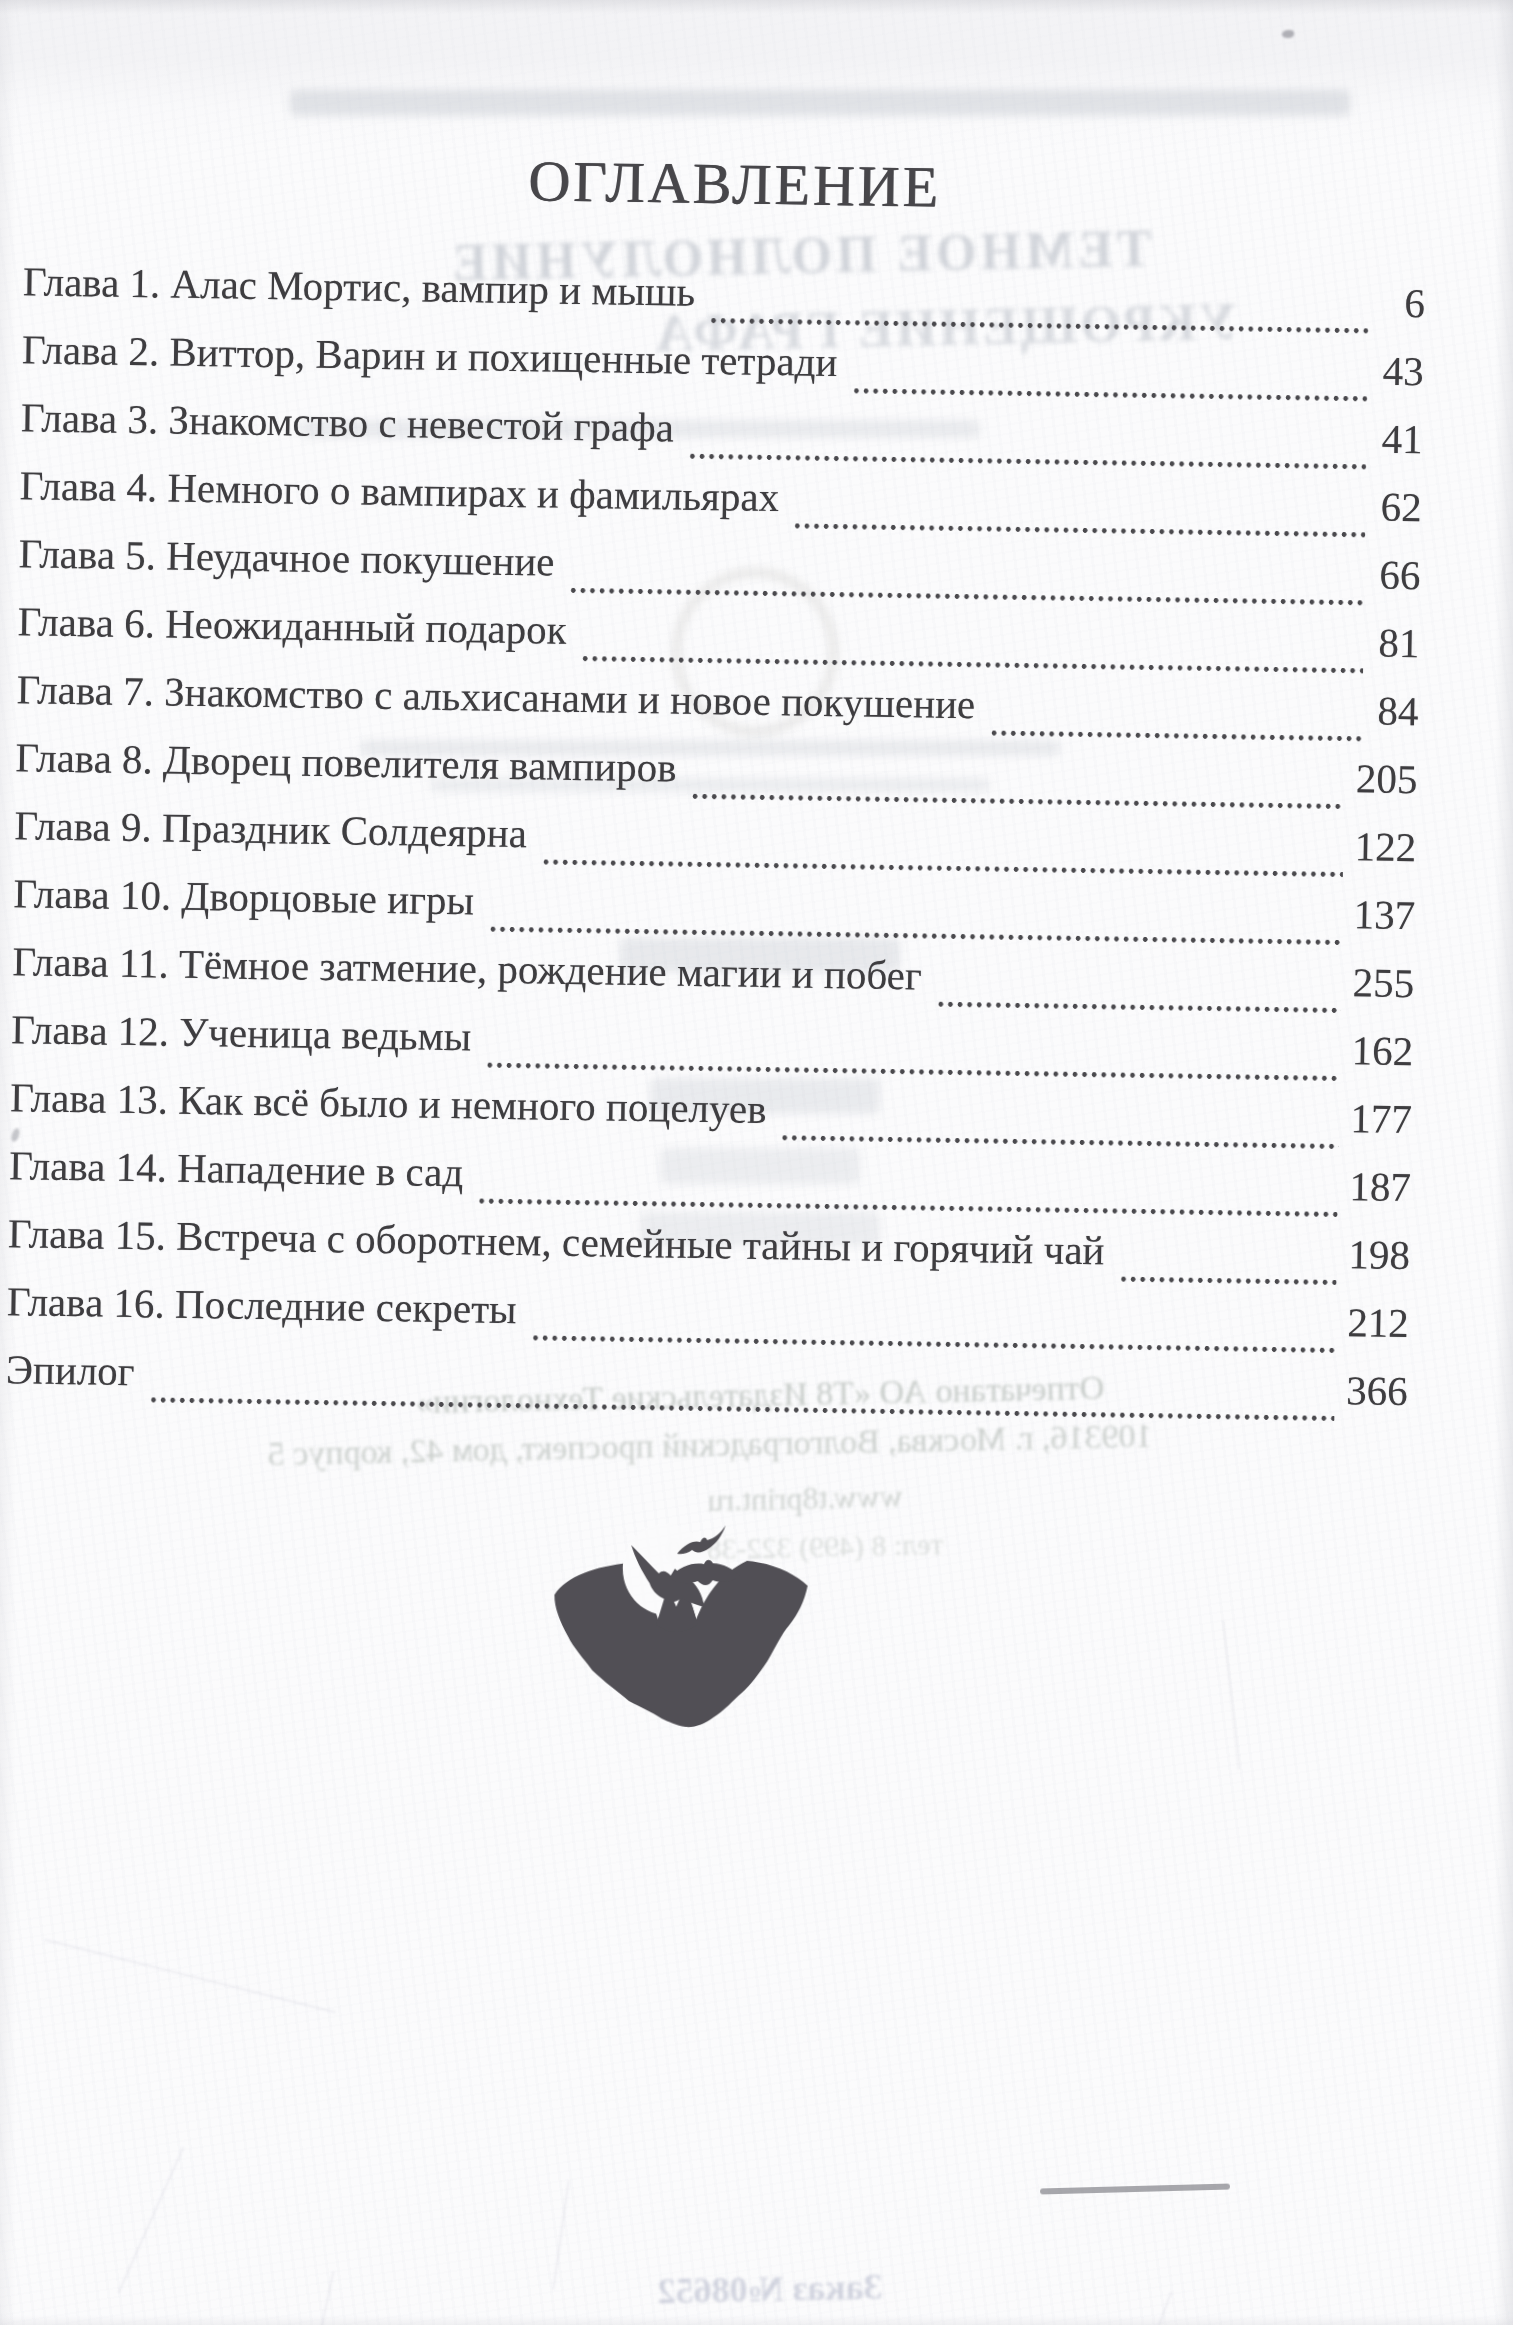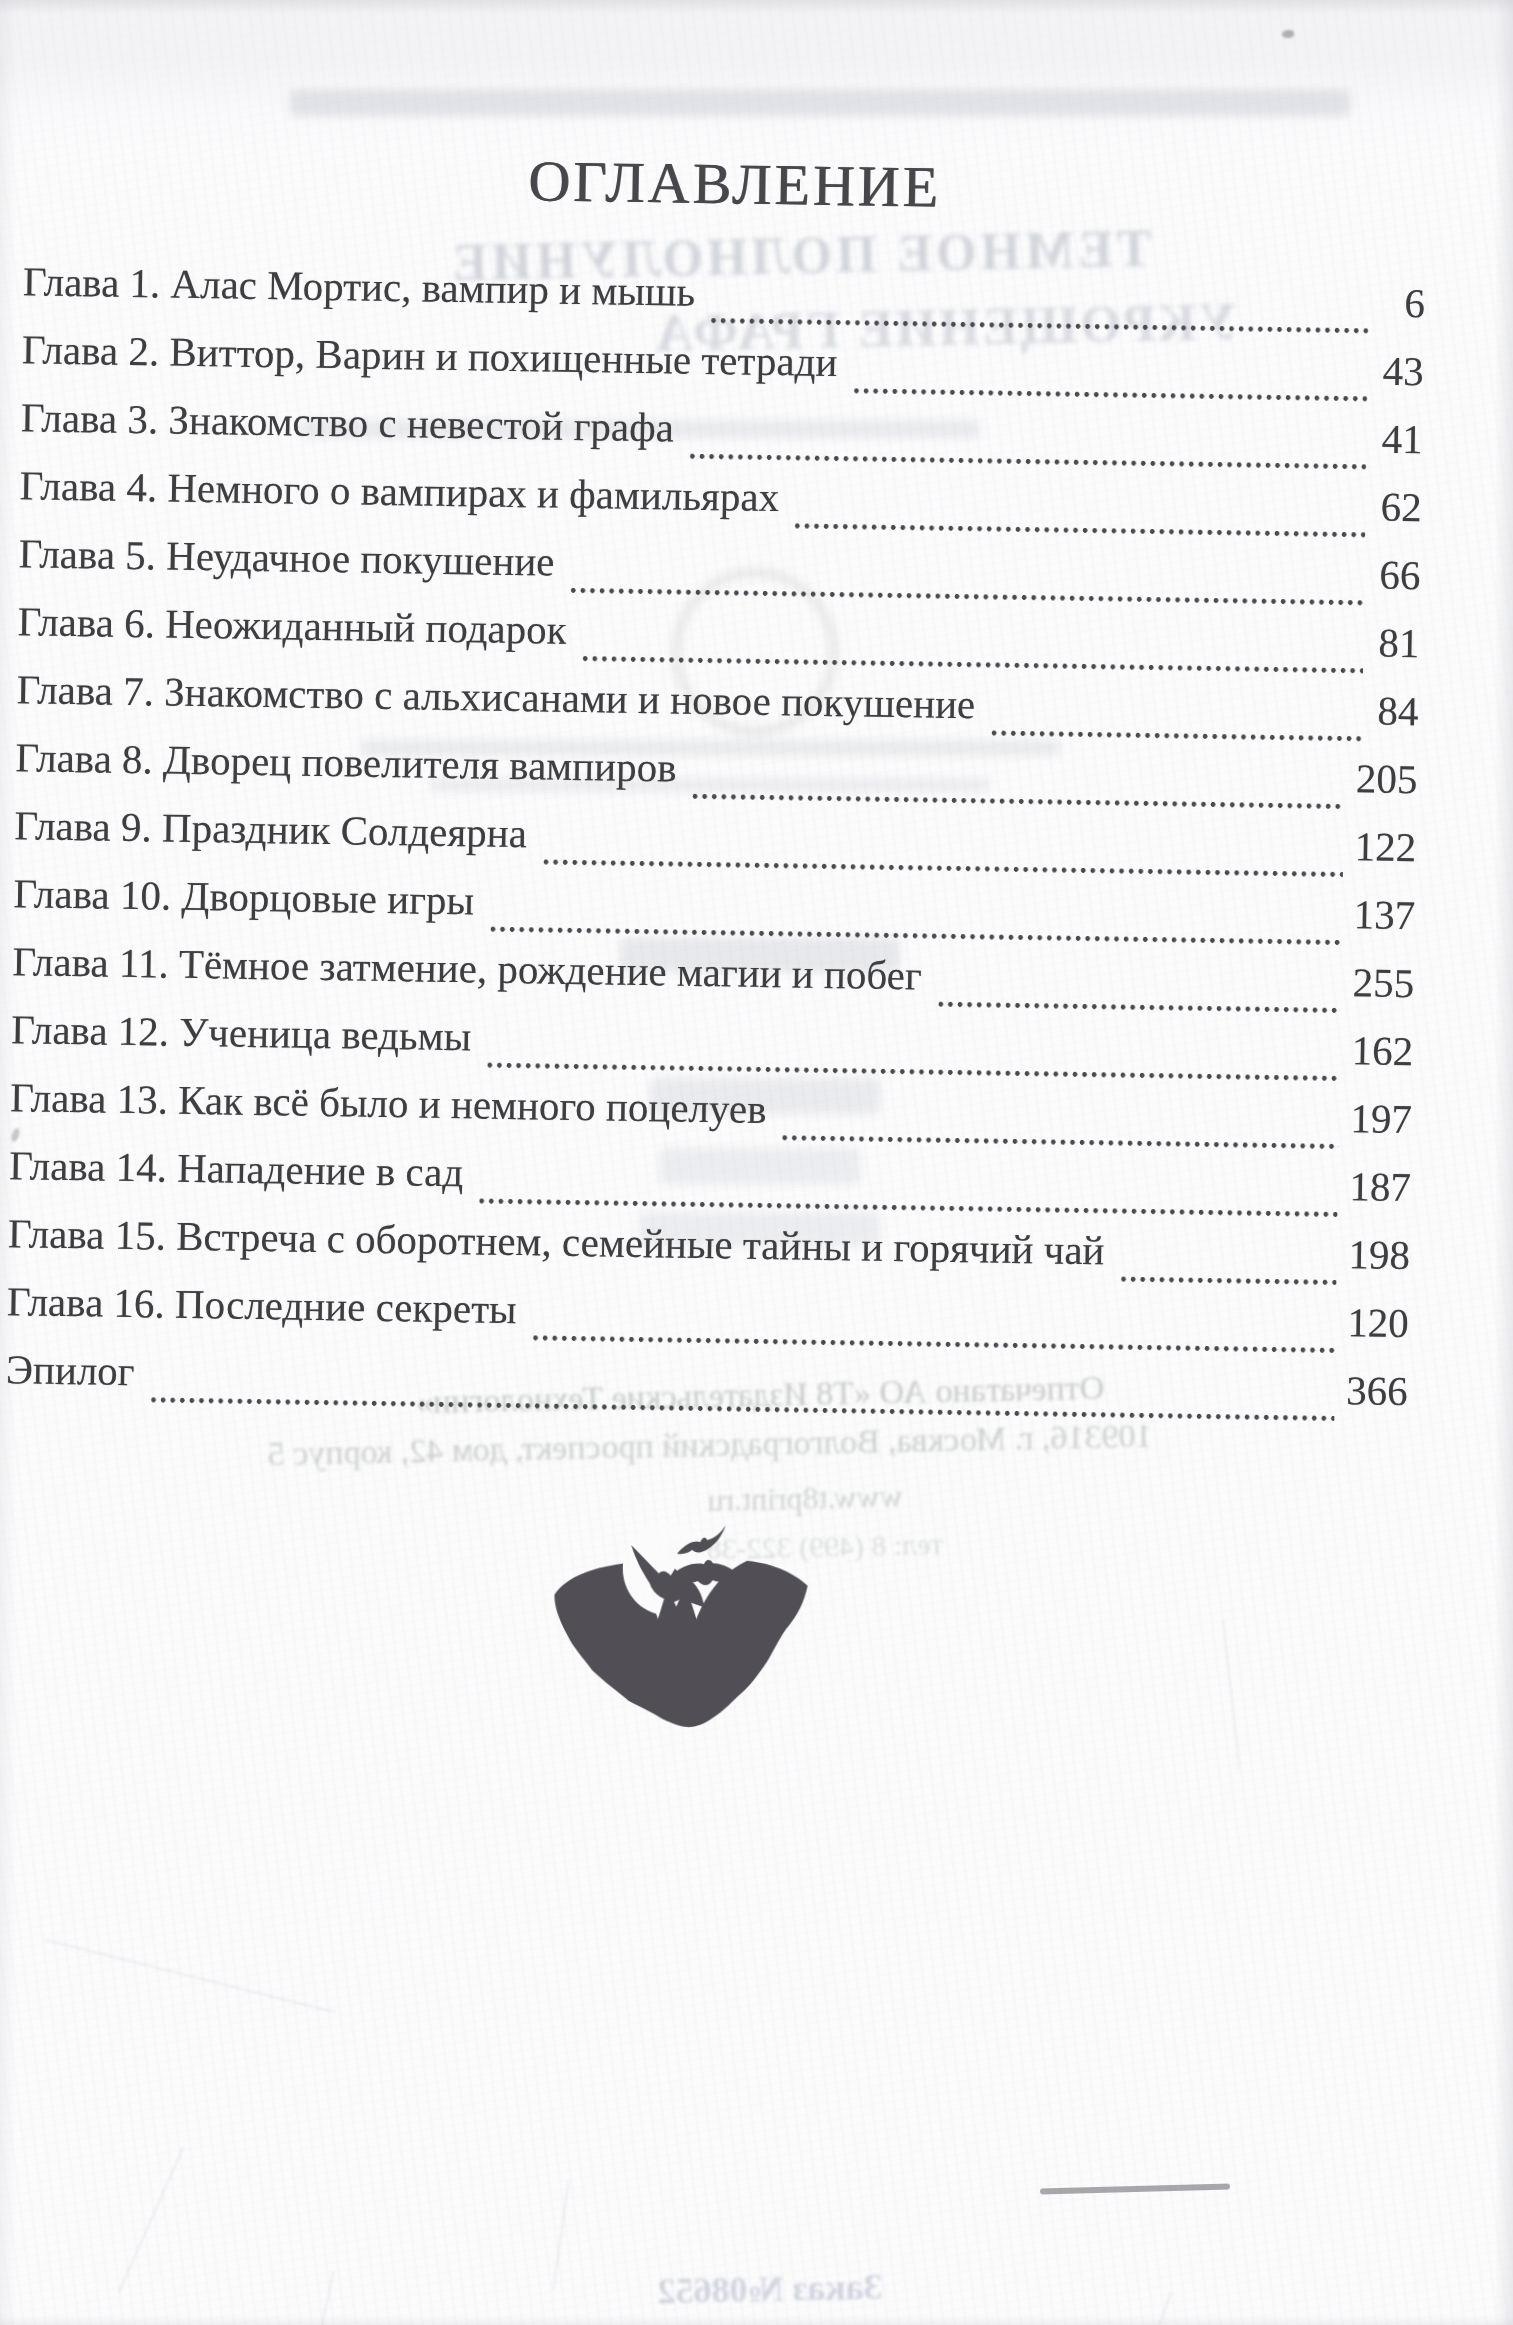--- a/index.html
+++ b/index.html
@@ -182,39 +182,39 @@
 
       <div class="toc-row">
         <span class="toc-label">Глава 12. Ученица ведьмы</span>
         <span class="leader"></span>
         <span class="toc-page">162</span>
       </div>
 
       <div class="toc-row">
         <span class="toc-label">Глава 13. Как всё было и немного поцелуев</span>
         <span class="leader"></span>
-        <span class="toc-page">197</span>
+        <span class="toc-page">177</span>
       </div>
 
       <div class="toc-row">
         <span class="toc-label">Глава 14. Нападение в сад</span>
         <span class="leader"></span>
         <span class="toc-page">187</span>
       </div>
 
       <div class="toc-row">
         <span class="toc-label">Глава 15. Встреча с оборотнем, семейные тайны и горячий чай</span>
         <span class="leader"></span>
         <span class="toc-page">198</span>
       </div>
 
       <div class="toc-row">
         <span class="toc-label">Глава 16. Последние секреты</span>
         <span class="leader"></span>
-        <span class="toc-page">120</span>
+        <span class="toc-page">212</span>
       </div>
 
       <div class="toc-row">
         <span class="toc-label">Эпилог</span>
         <span class="leader"></span>
         <span class="toc-page">366</span>
       </div>
     </div>
 
   <div class="bats">

